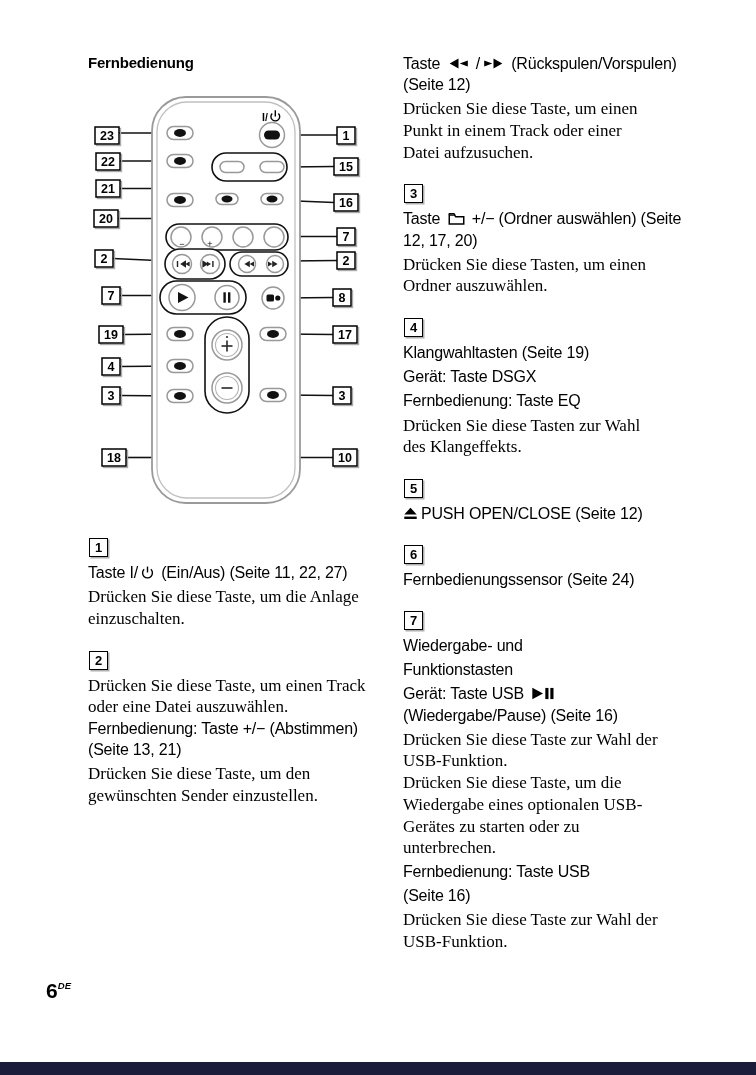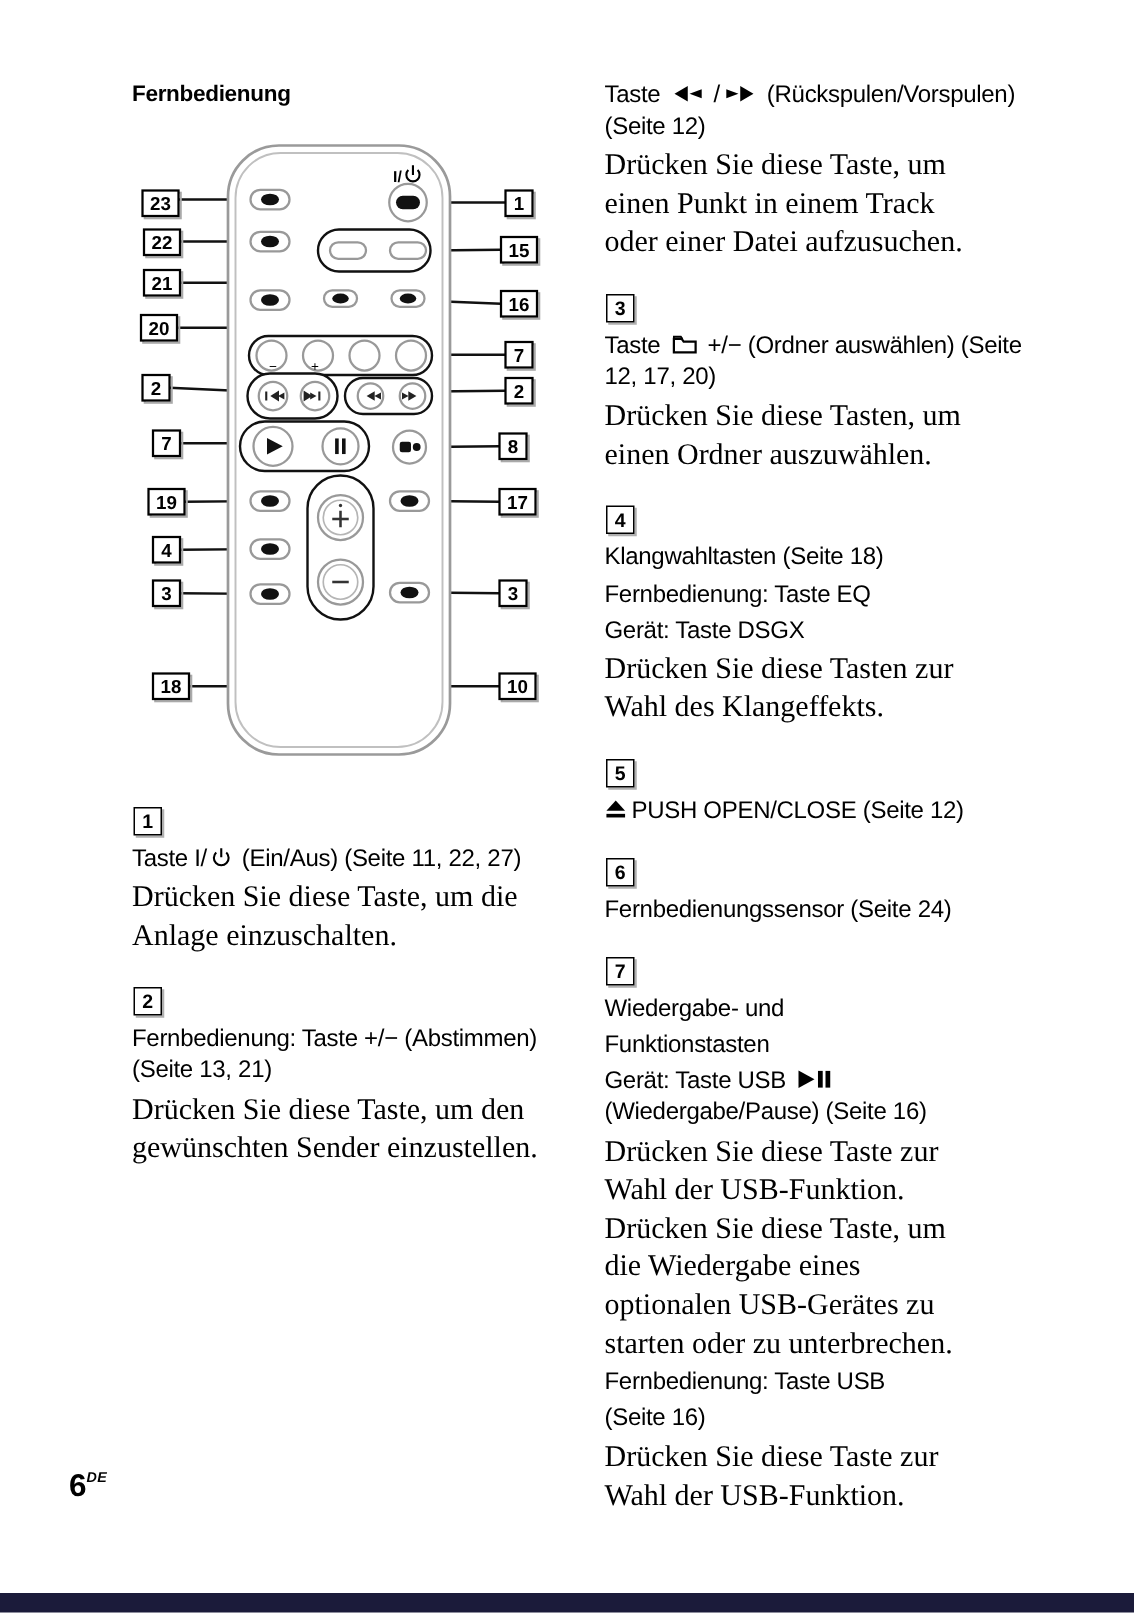--- a/index.html
+++ b/index.html
@@ -14,21 +14,21 @@
   .col-right{left:403px;top:53px;width:308px;}
   .sec{margin:0 0 21px 0;}
   .numbox{
     width:17px;height:17px;border:1.6px solid #000;box-shadow:1.5px 1.5px 0 #b0b0b0;
     display:flex;align-items:center;justify-content:center;
     font-weight:bold;font-size:13px;margin:0 0 5px 1px;background:#fff;
   }
   .sec-h{font-weight:normal;font-size:16px;line-height:1.32;letter-spacing:-0.2px;margin:0 0 3px 0;max-width:287px;}
   .col-right .sec-h{max-width:280px;}
   .sec-h.follow{margin-top:10px;}
-  .sec-d{font-family:"Liberation Serif",serif;font-size:20px;line-height:1.28;max-width:278px;margin:0;}
+  .sec-d{font-family:"Liberation Serif",serif;font-size:17px;line-height:1.28;max-width:278px;margin:0;}
   .col-right .sec-d{max-width:256px;}
   .ic{display:inline-block;vertical-align:-1px;margin:0 3px;}
   .pageno{position:absolute;left:46px;top:979px;}
   .pageno .n{font-size:21px;font-weight:bold;}
   .pageno .s{font-size:9.5px;font-style:italic;font-weight:bold;vertical-align:9px;letter-spacing:0.3px;}
   .footer-bar{position:absolute;left:0;top:1062px;width:756px;height:13px;background:#1b1b3a;}
   svg text{font-family:"Liberation Sans",sans-serif;}
 </style>
 </head>
 <body>
@@ -310,20 +310,21 @@
             <line x1="7" y1="0.6" x2="7" y2="7"></line>
           </g>
         </svg><span> (Ein/Aus) (Seite 11, 22, 27)</span></div>
     <div class="sec-d">Drücken Sie diese Taste, um die Anlage einzuschalten.</div>
   </div>
 
   <div class="sec">
     <div class="numbox">
         <span>2</span>
       </div>
+    <div class="sec-d">Drücken Sie diese Taste, um einen Track oder eine Datei auszuwählen.</div>
     <div class="sec-h">Fernbedienung: Taste +/− (Abstimmen) (Seite 13, 21)</div>
     <div class="sec-d">Drücken Sie diese Taste, um den gewünschten Sender einzustellen.</div>
   </div>
 
 </div>
 
 <div class="col col-right">
 
   <div class="sec">
     <div class="sec-h"><span>Taste </span><svg class="ic" width="21" height="13" viewBox="0 0 22 14">
@@ -348,23 +349,23 @@
           <path d="M1.2 12.8 V3.2 h5.6 l1.4 1.9 H16.8 V12.8 Z" fill="none" stroke="#000" stroke-width="1.6"></path>
           <path d="M1.2 3.2 V1.6 h5 l1.2 1.6" fill="none" stroke="#000" stroke-width="1.3"></path>
         </svg><span> +/− (Ordner auswählen) (Seite 12, 17, 20)</span></div>
     <div class="sec-d">Drücken Sie diese Tasten, um einen Ordner auszuwählen.</div>
   </div>
 
   <div class="sec">
     <div class="numbox">
         <span>4</span>
       </div>
-    <div class="sec-h">Klangwahltasten (Seite 18)</div>
+    <div class="sec-h">Klangwahltasten (Seite 19)</div>
+    <div class="sec-h">Gerät: Taste DSGX</div>
     <div class="sec-h">Fernbedienung: Taste EQ</div>
-    <div class="sec-h">Gerät: Taste DSGX</div>
     <div class="sec-d">Drücken Sie diese Tasten zur Wahl des Klangeffekts.</div>
   </div>
 
   <div class="sec">
     <div class="numbox">
         <span>5</span>
       </div>
     <div class="sec-h"><svg class="ic" width="15" height="13" viewBox="0 0 16 14" style="margin-left:0">
           <g fill="#000">
             <polygon points="8,0.8 1.3,8 14.7,8"></polygon>

